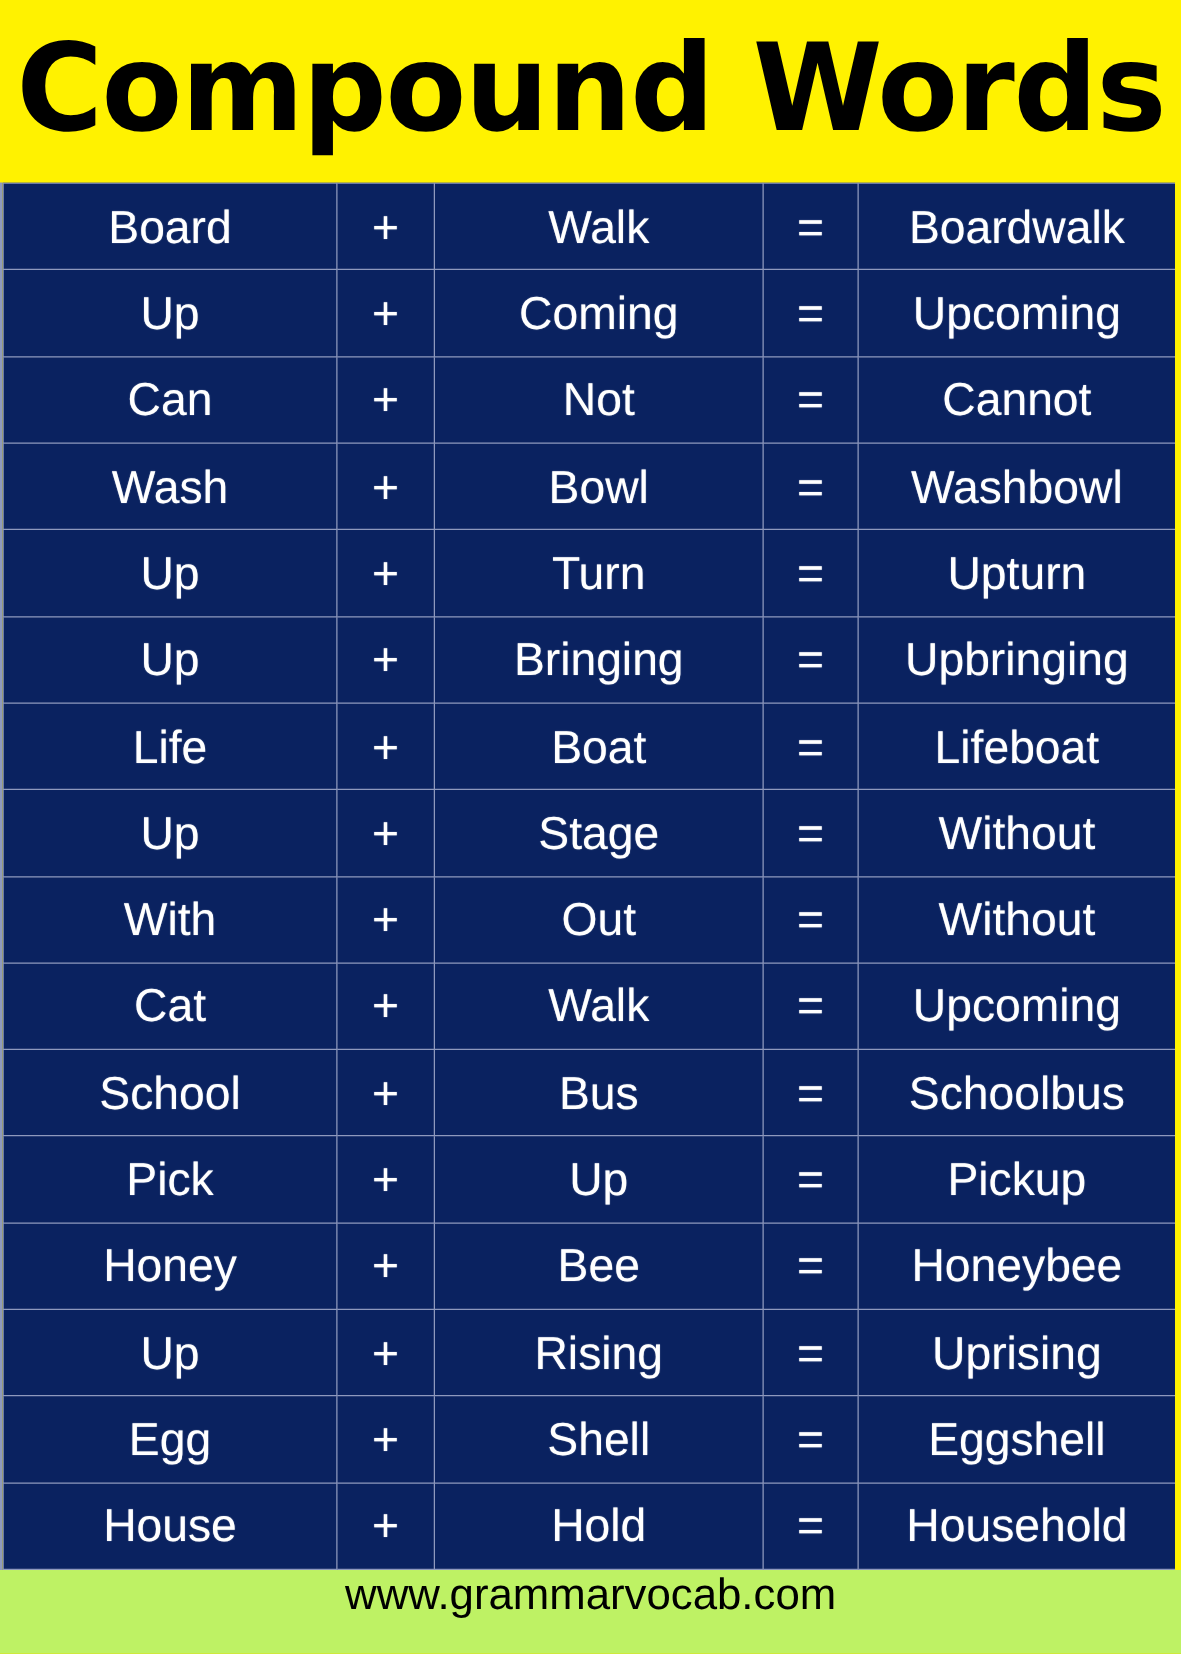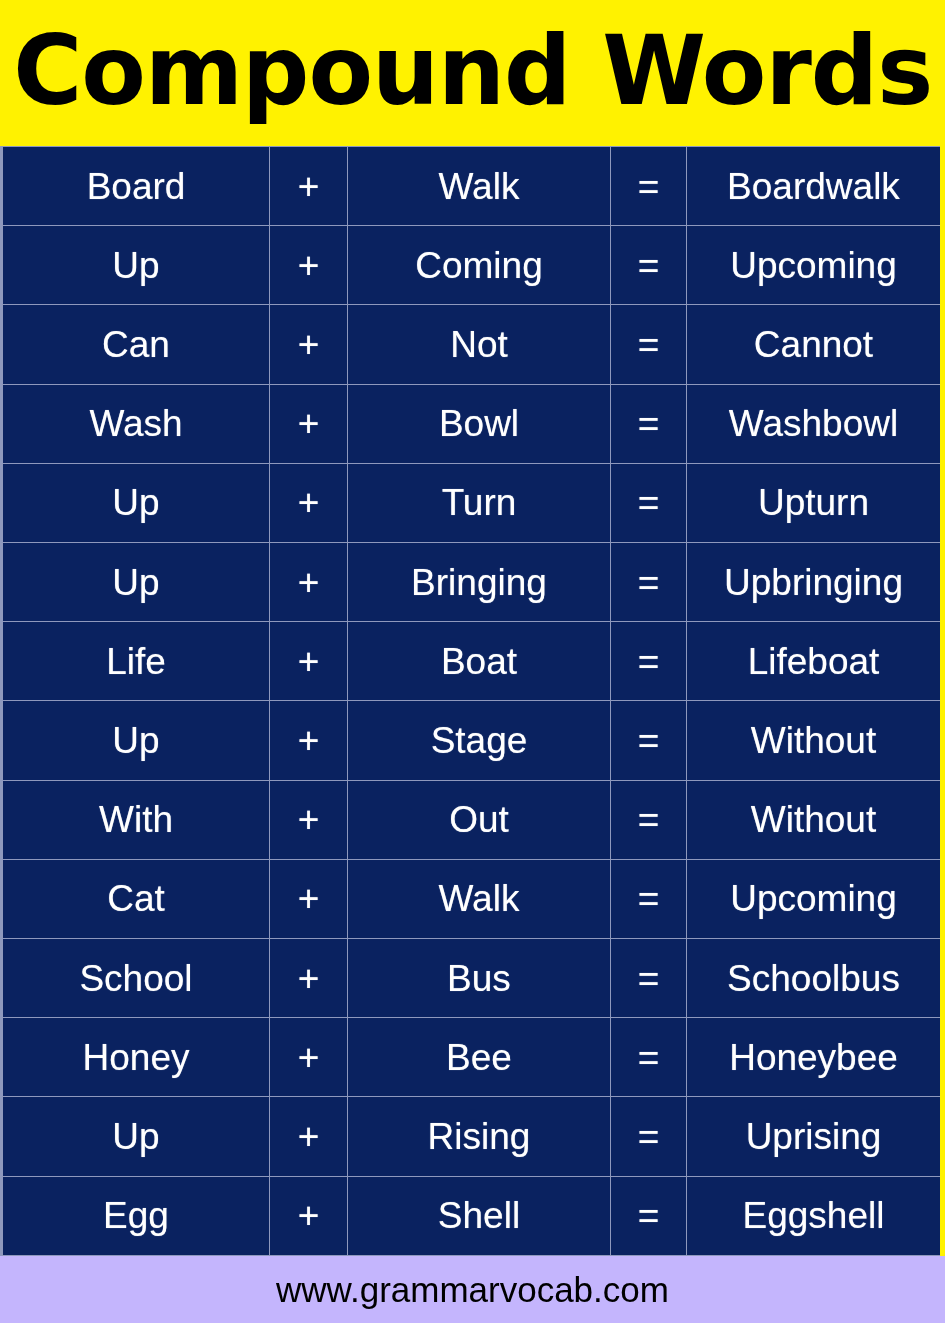--- a/index.html
+++ b/index.html
@@ -84,23 +84,22 @@
 
   td.op {
     font-size: 34px;
     font-weight: bold;
   }
   td.result { }
   td.small-fit { font-size: 31px; }
   
   .footer {
     flex: 1 1 auto;
-    background: #c4b5fd;
+    background: #bef264;
     display: flex;
-    align-items: center;
     justify-content: center;
   }
   .footer-text {
     font-family: "Liberation Sans", sans-serif;
     font-size: 35px;
     color: #000000;
     letter-spacing: 0px;
     white-space: nowrap;
   }
 </style>
@@ -194,39 +193,53 @@
             <td class="result">Upcoming</td>
           </tr>
           <tr>
             <td class="first">School</td>
             <td class="op">+</td>
             <td class="second">Bus</td>
             <td class="op">=</td>
             <td class="result">Schoolbus</td>
           </tr>
           <tr>
+            <td class="first">Pick</td>
+            <td class="op">+</td>
+            <td class="second">Up</td>
+            <td class="op">=</td>
+            <td class="result">Pickup</td>
+          </tr>
+          <tr>
             <td class="first">Honey</td>
             <td class="op">+</td>
             <td class="second">Bee</td>
             <td class="op">=</td>
             <td class="result">Honeybee</td>
           </tr>
           <tr>
             <td class="first">Up</td>
             <td class="op">+</td>
             <td class="second">Rising</td>
             <td class="op">=</td>
             <td class="result">Uprising</td>
           </tr>
           <tr>
             <td class="first">Egg</td>
             <td class="op">+</td>
             <td class="second">Shell</td>
             <td class="op">=</td>
             <td class="result">Eggshell</td>
+          </tr>
+          <tr>
+            <td class="first">House</td>
+            <td class="op">+</td>
+            <td class="second">Hold</td>
+            <td class="op">=</td>
+            <td class="result">Household</td>
           </tr>
         </tbody>
     </table>
   </div>
 
   <div class="footer">
     <div class="footer-text">www.grammarvocab.com</div>
   </div>
 
 </div>

